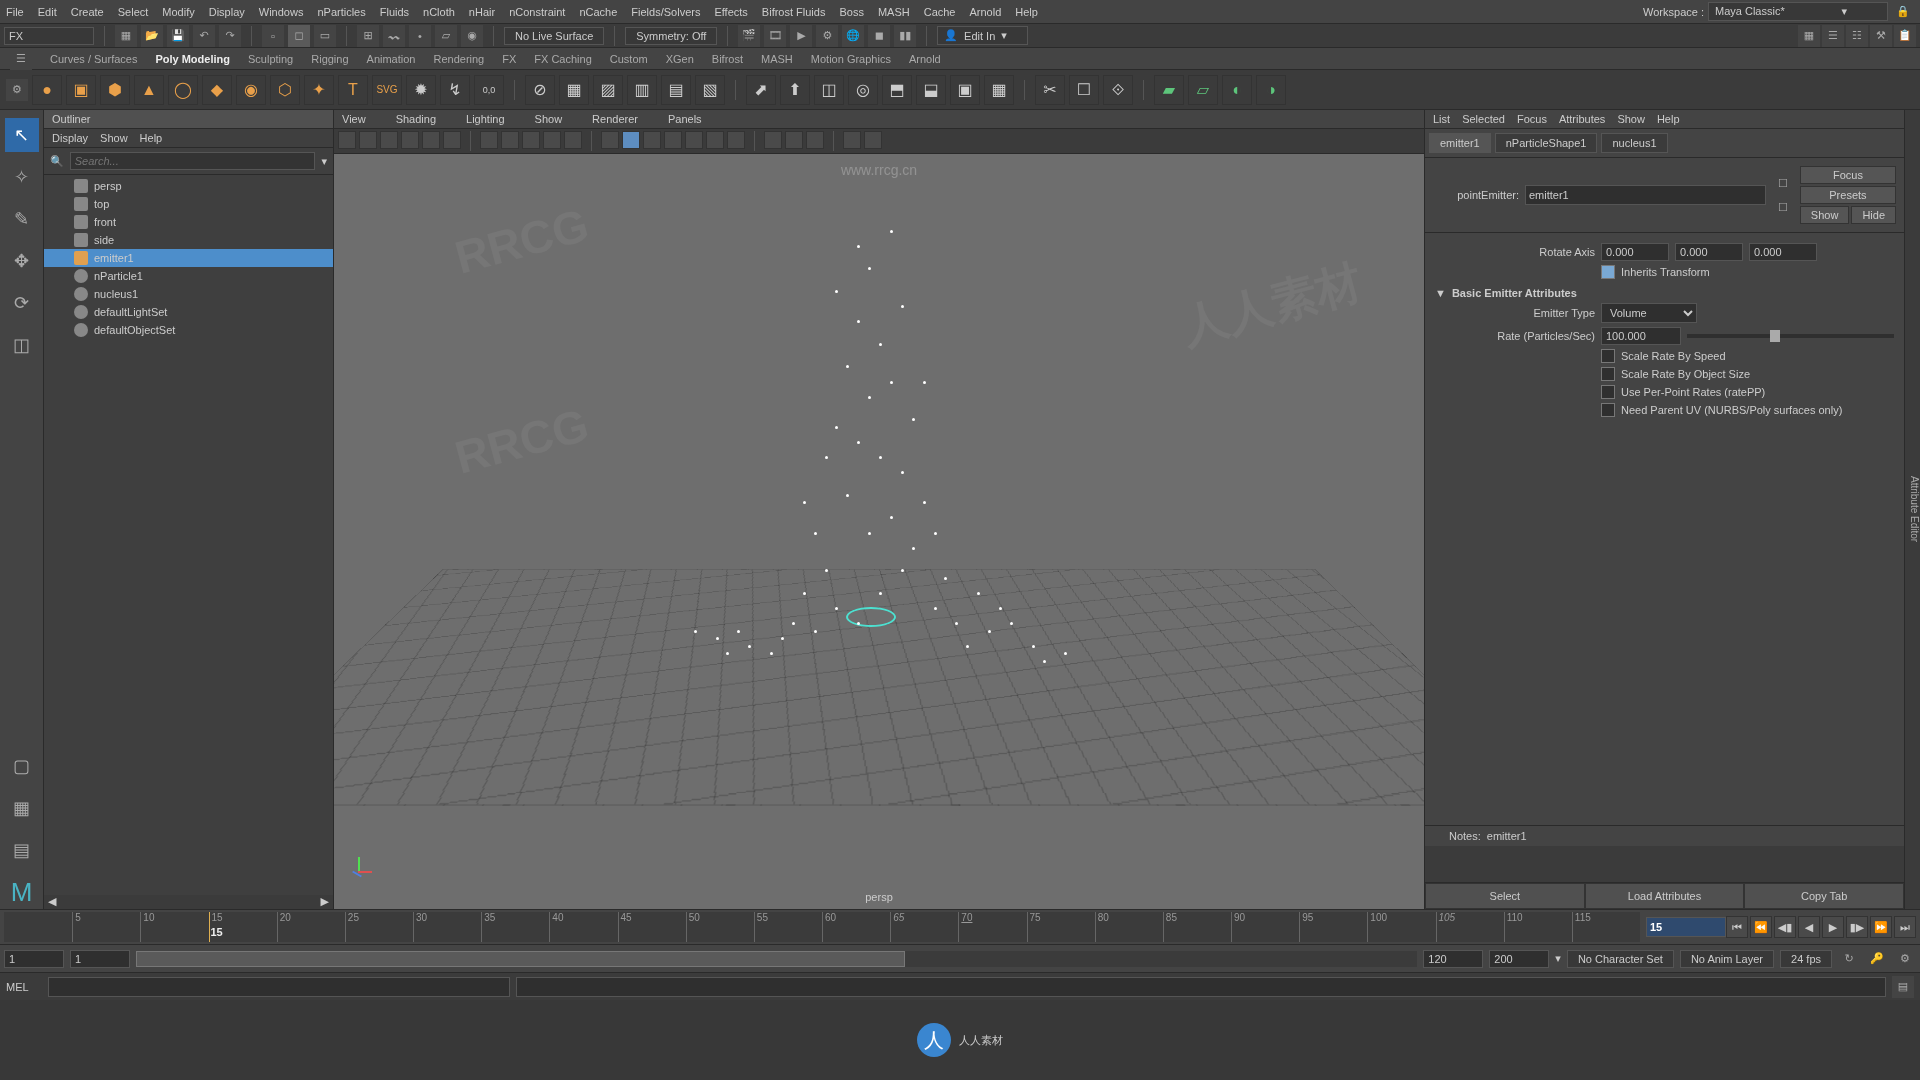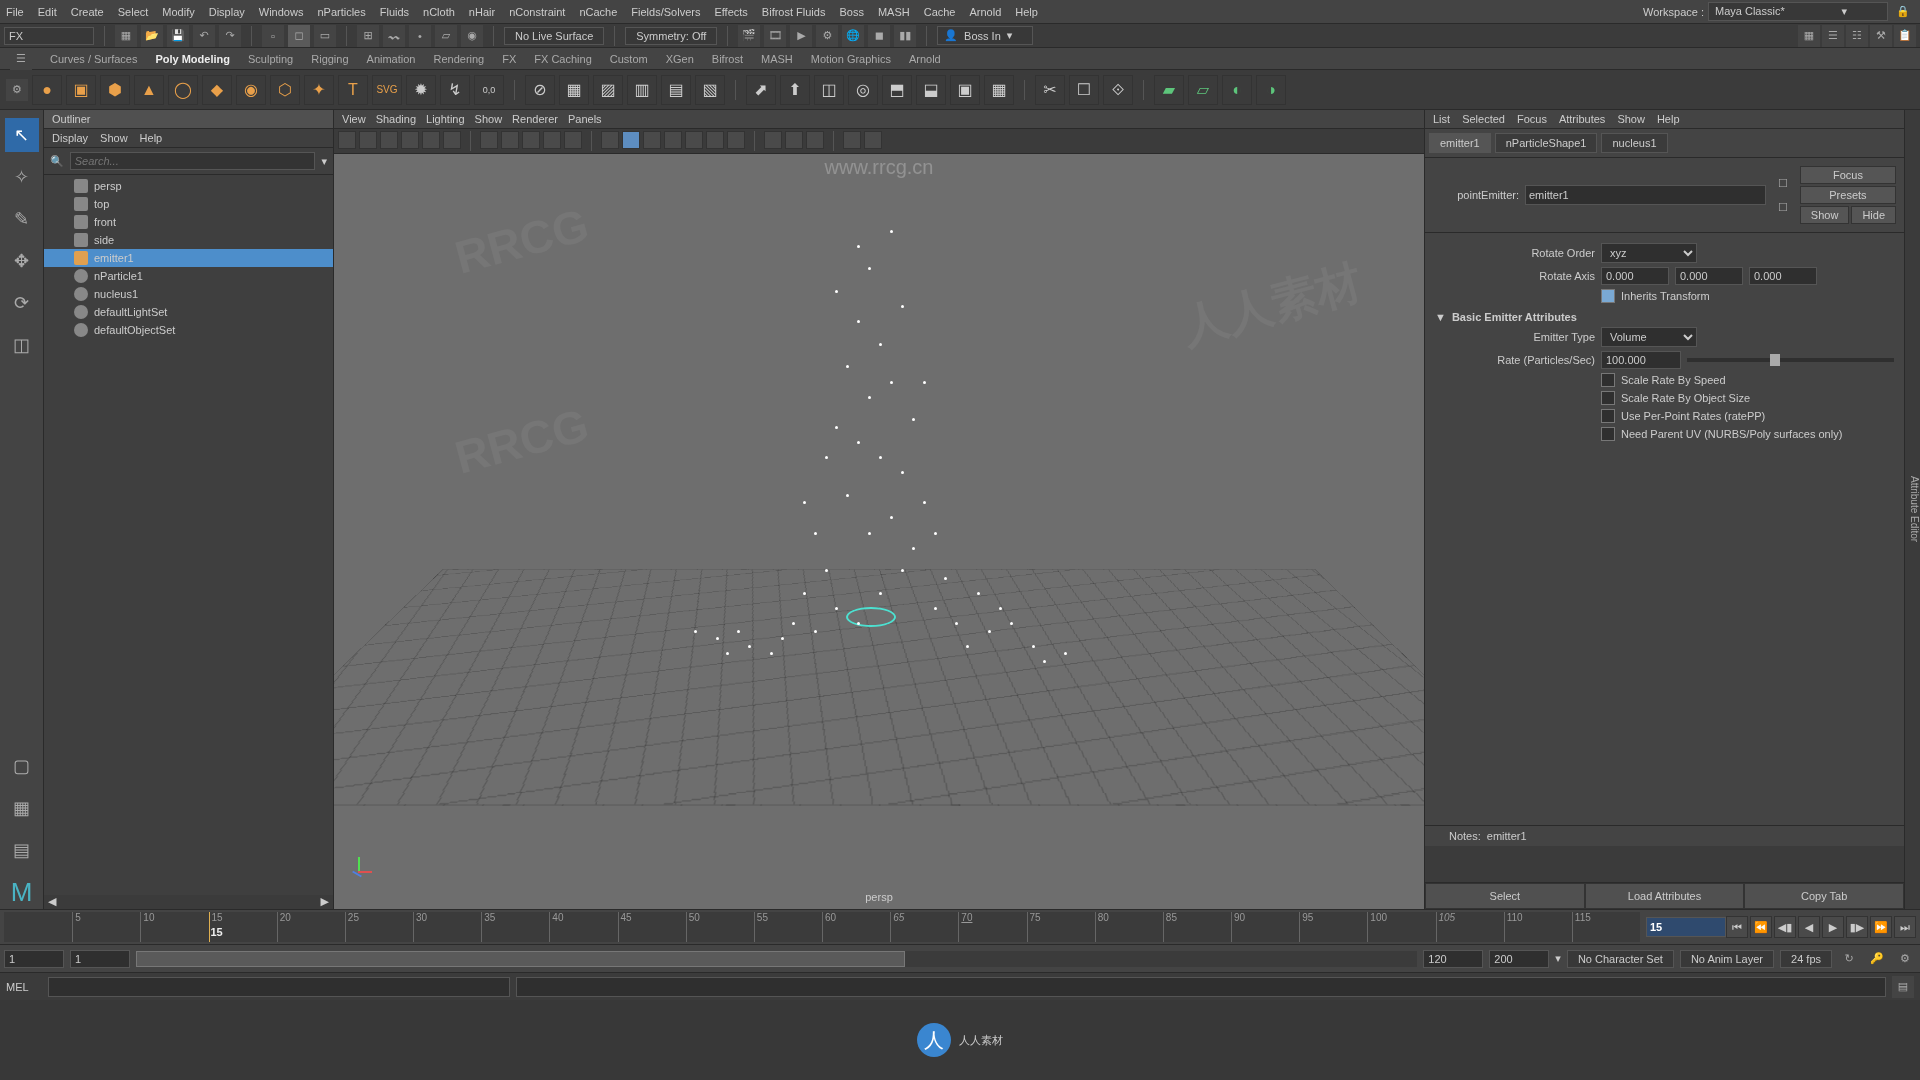--- a/index.html
+++ b/index.html
@@ -29,21 +29,21 @@
 .outliner{width:290px;background:#3f3f3f;display:flex;flex-direction:column;border-right:1px solid #2a2a2a}
 .outliner-title{background:#505050;padding:3px 8px;border-bottom:1px solid #2a2a2a}
 .outliner-menu{display:flex;gap:12px;padding:3px 8px;border-bottom:1px solid #2a2a2a}
 .search-row{display:flex;align-items:center;padding:4px 6px;gap:6px;border-bottom:1px solid #2a2a2a}
 .search-row input{flex:1;background:#333;border:1px solid #555;padding:2px 4px;color:#ccc;font-style:italic}
 .tree{flex:1;overflow:auto;padding:2px 0}
 .tree-row{display:flex;align-items:center;gap:6px;padding:2px 6px 2px 30px;cursor:pointer}
 .tree-row.selected{background:#4d8ecb;color:#fff}
 .tree-row .ico{width:14px;height:14px;display:inline-block;background:#888;border-radius:2px}
 .viewport-wrap{flex:1;display:flex;flex-direction:column;background:#6a6a6a;min-width:0}
-.vp-menu{display:flex;gap:10px;padding:3px 8px;background:#444;border-bottom:1px solid #2a2a2a}
+.vp-menu{display:flex;gap:30px;padding:3px 8px;background:#444;border-bottom:1px solid #2a2a2a}
 .vp-icons{display:flex;gap:3px;padding:2px 4px;background:#3b3b3b;border-bottom:1px solid #2a2a2a;flex-wrap:nowrap;overflow:hidden}
 .vp-icons .ic{width:18px;height:18px;background:#4a4a4a;border:1px solid #333}
 .vp-icons .ic.hi{background:#5d8dc0}
 .viewport{flex:1;position:relative;background:#6e6e6e;overflow:hidden}
 .grid{position:absolute;left:10%;right:10%;top:55%;bottom:10%;background:
   repeating-linear-gradient(80deg,transparent 0 24px,rgba(0,0,0,.18) 24px 25px),
   repeating-linear-gradient(-10deg,transparent 0 24px,rgba(0,0,0,.18) 24px 25px);
   border:1px solid rgba(0,0,0,.15);transform:perspective(600px) rotateX(55deg);transform-origin:center top}
 .emitter{position:absolute;left:47%;top:60%;width:50px;height:20px;border:2px solid #4de0d0;border-radius:50%}
 .dots{position:absolute;inset:0}
@@ -87,21 +87,21 @@
 .range-row{height:28px;display:flex;align-items:center;gap:6px;padding:0 4px;border-top:1px solid #2a2a2a}
 .range-in{width:90px;background:#2f2f2f;border:1px solid #555;padding:2px 4px;color:#ccc}
 .range-slider{flex:1;height:16px;background:#3b3b3b;position:relative}
 .range-slider .rng{position:absolute;left:0;width:60%;top:0;bottom:0;background:#5a5a5a;border:1px solid #777}
 .cmdline{height:28px;background:#3b3b3b;display:flex;align-items:center;gap:6px;padding:0 6px;border-top:1px solid #2a2a2a}
 .cmdline .lbl{width:36px}
 .cmdline input{flex:1;background:#2f2f2f;border:1px solid #555;padding:3px;color:#ccc}
 .footer{height:80px;background:#383838;display:flex;align-items:center;justify-content:center;gap:8px;color:#eee;font-size:18px}
 .footer .logo{width:34px;height:34px;border-radius:50%;background:#3a86d0;display:flex;align-items:center;justify-content:center;font-size:20px;color:#fff}
 .watermark{position:absolute;font-size:46px;font-weight:bold;color:rgba(255,255,255,.06);transform:rotate(-15deg);pointer-events:none}
-.url-wm{position:absolute;left:50%;top:2px;transform:translateX(-50%);color:rgba(255,255,255,.25);font-size:20px;pointer-events:none}
+.url-wm{position:absolute;left:50%;top:8px;transform:translateX(-50%);color:rgba(255,255,255,.25);font-size:14px;pointer-events:none}
 </style>
 </head>
 <body>
 
 <div class="menubar">
   <span>File</span>
   <span>Edit</span>
   <span>Create</span>
   <span>Select</span>
   <span>Modify</span>
@@ -154,21 +154,21 @@
   <span class="icon-btn">🎬</span>
   <span class="icon-btn">🎞</span>
   <span class="icon-btn">▶</span>
   <span class="icon-btn">⚙</span>
   <span class="icon-btn">🌐</span>
   <span class="icon-btn">◼</span>
   <span class="icon-btn">▮▮</span>
   <div class="sep"></div>
   <div class="signin">
       <span>👤</span>
-      <span>Boss In</span>
+      <span>Edit In</span>
       <span>▾</span>
     </div>
   <div style="margin-left:auto;display:flex;gap:2px">
     <span class="icon-btn">▦</span>
     <span class="icon-btn">☰</span>
     <span class="icon-btn">☷</span>
     <span class="icon-btn">⚒</span>
     <span class="icon-btn">📋</span>
   </div>
 </div>
@@ -438,24 +438,20 @@
         <div class="small-btn">Focus</div>
         <div class="small-btn">Presets</div>
         <div style="display:flex;gap:2px">
           <div class="small-btn">Show</div>
           <div class="small-btn">Hide</div>
         </div>
       </div>
     </div>
     <div class="attr-body">
       <div class="attr-row">
-        <span class="lbl">Rotate Order</span>
-        <select class="sel"><option>xyz</option></select>
-      </div>
-      <div class="attr-row">
         <span class="lbl">Rotate Axis</span>
         <input class="num" value="0.000" style="">
         <input class="num" value="0.000" style="">
         <input class="num" value="0.000" style="">
       </div>
       <div class="attr-row">
         <span class="lbl"></span>
         <span class="chk on"></span>
         <span>Inherits Transform</span>
       </div>

